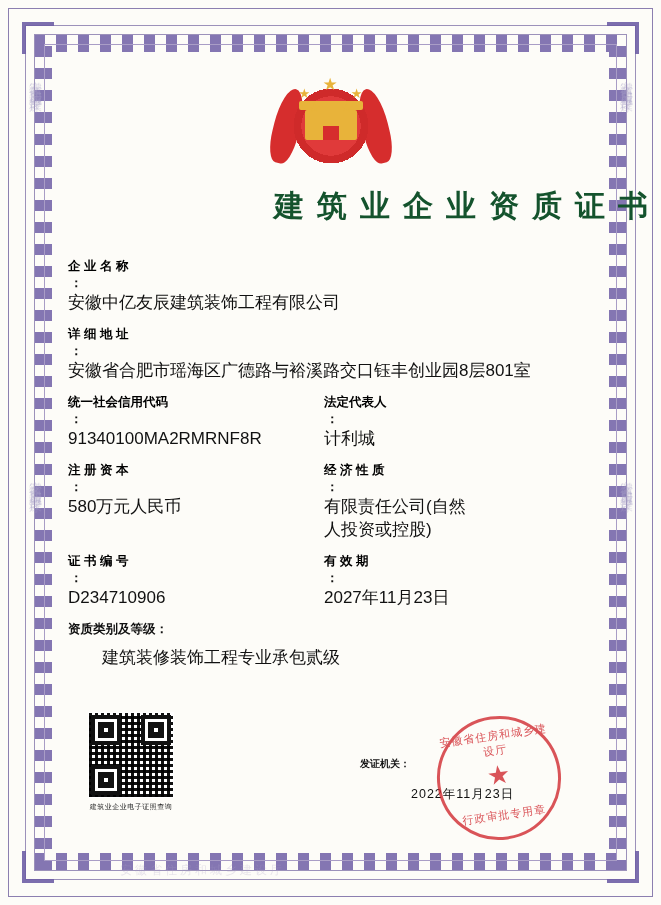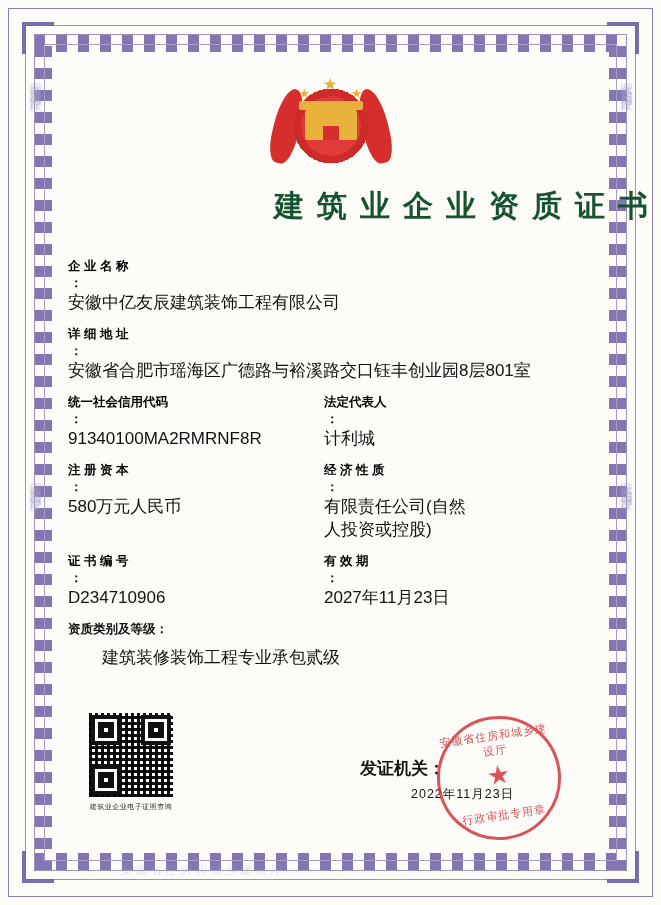--- a/index.html
+++ b/index.html
@@ -255,21 +255,21 @@
     font-size: 7px;
     color: #222;
     letter-spacing: .5px;
   }
 
   
   .issuer {
     position: absolute;
     left: 360px;
     top: 757px;
-    font-size: 17px;
+    font-size: 10px;
     font-weight: bold;
     color: #111;
   }
   .issue-date {
     position: absolute;
     left: 411px;
     top: 786px;
     font-size: 12.5px;
     color: #111;
     letter-spacing: 1px;

